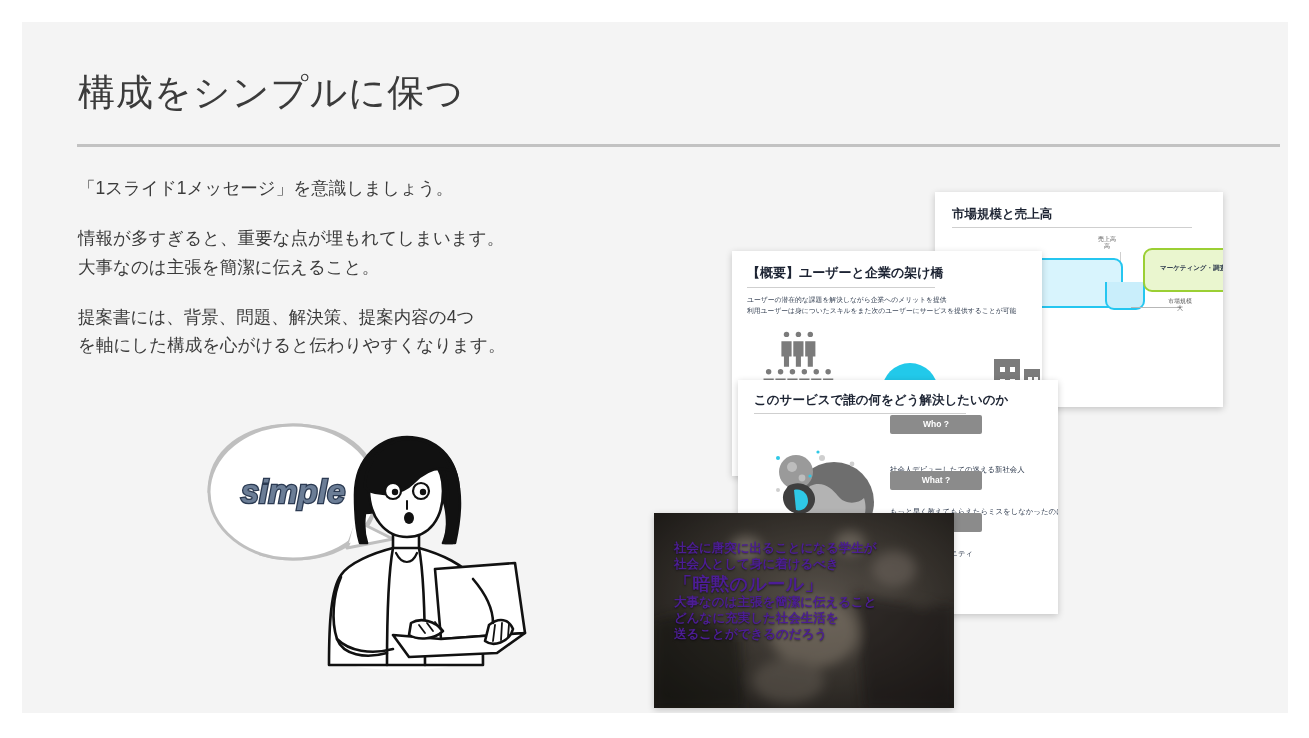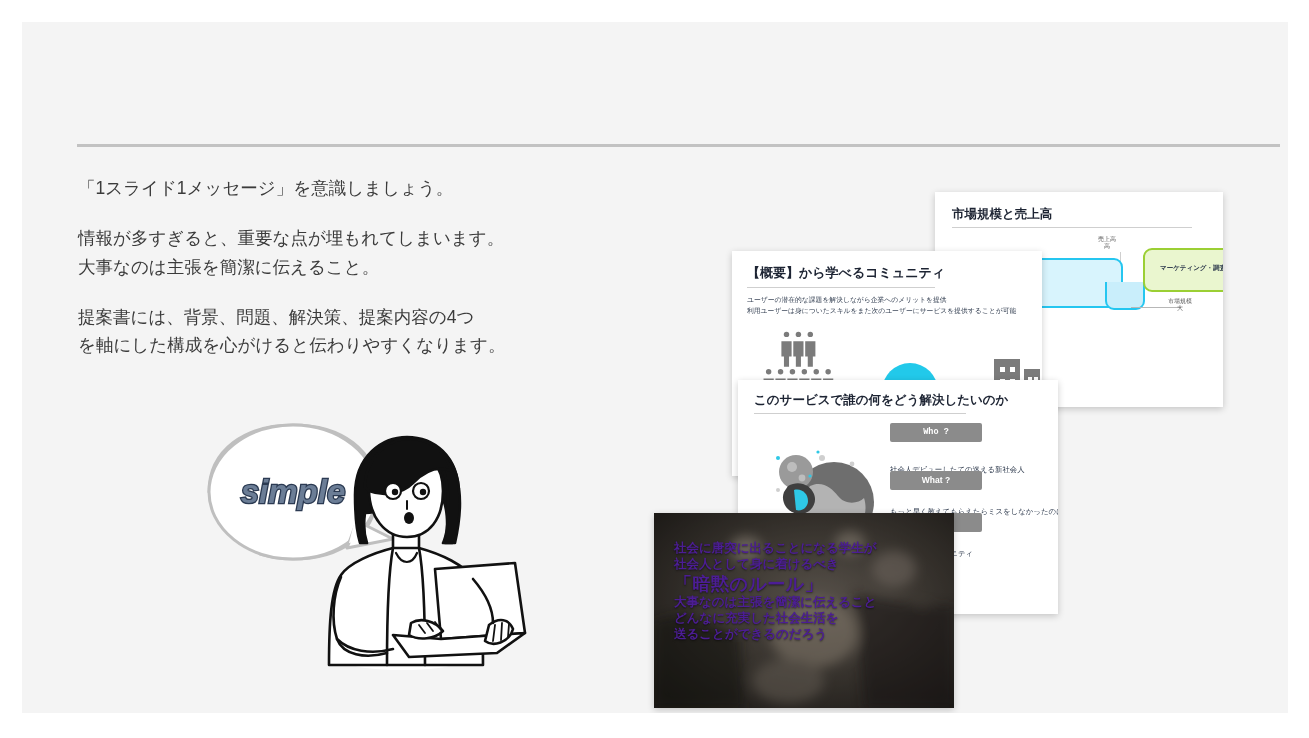--- a/index.html
+++ b/index.html
@@ -133,21 +133,21 @@
   
   .ww-title{left:16px; top:12px; font-size:12.5px;}
   .ww-rule{left:16px; top:33px; width:212px;}
   .ww-art{position:absolute;left:24px;top:48px;width:112px;height:120px;}
   .ww-art svg{display:block;width:100%;height:100%;}
   .ww-btn{
     position:absolute;left:152px;width:92px;height:19px;
     background:#8b8b8b;border-radius:2px;
   }
   .ww-btn span{display:block;text-align:center;line-height:19px;font-size:8.5px;font-weight:bold;color:#fff;}
-  .ww-btn-1{top:43px;font-family:Liberation Mono, monospace;}
+  .ww-btn-1{top:35px;}
   .ww-btn-2{top:91px;}
   .ww-btn-3{top:133px;}
   .ww-ans{position:absolute;left:152px;font-size:7.4px;color:#2e3a4d;white-space:nowrap;margin-top:10px;}
   .ww-ans-1{top:75px;}
   .ww-ans-2{top:117px;}
   .ww-ans-3{top:159px;}
 
   
   .photo-bg{position:absolute;inset:0;background:#3a3631;}
   .photo-bg .blur{position:absolute;inset:0;}
@@ -159,20 +159,21 @@
     line-height:1.26;
   }
   .photo-txt .ln{display:block;white-space:nowrap;font-size:12.5px;}
   .photo-txt .big{font-size:18px;letter-spacing:.5px;}
 </style>
 </head>
 <body>
 
 <div class="slide-card">
 
+  <div class="page-title">構成をシンプルに保つ</div>
   <div class="title-rule"></div>
 
   <div class="body-copy">
     <p class="para">
       <span class="ln">「1スライド1メッセージ」を意識しましょう。</span>
     </p>
     <p class="para">
       <span class="ln">情報が多すぎると、重要な点が埋もれてしまいます。</span>
       <span class="ln">大事なのは主張を簡潔に伝えること。</span>
     </p>
@@ -262,21 +263,21 @@
         <span>マーケティング・調査</span>
       </div>
       <div class="mk-line"></div>
       <div class="t-axis mk-axis-x">
         <span>市場規模</span><br>
         <span>大</span>
       </div>
     </div>
 
     <div class="thumb thumb-overview">
-      <div class="t-title ov-title">【概要】から学べるコミュニティ</div>
+      <div class="t-title ov-title">【概要】ユーザーと企業の架け橋</div>
       <div class="t-rule ov-rule"></div>
       <div class="t-sub ov-sub">
         <span>ユーザーの潜在的な課題を解決しながら企業へのメリットを提供</span><br>
         <span>利用ユーザーは身についたスキルをまた次のユーザーにサービスを提供することが可能</span>
       </div>
       <div class="ov-art">
         <svg viewBox="0 0 310 110" xmlns="http://www.w3.org/2000/svg">
           <g fill="#7b7b7b">
             <g transform="translate(46,6) scale(0.85)">
               <g>

